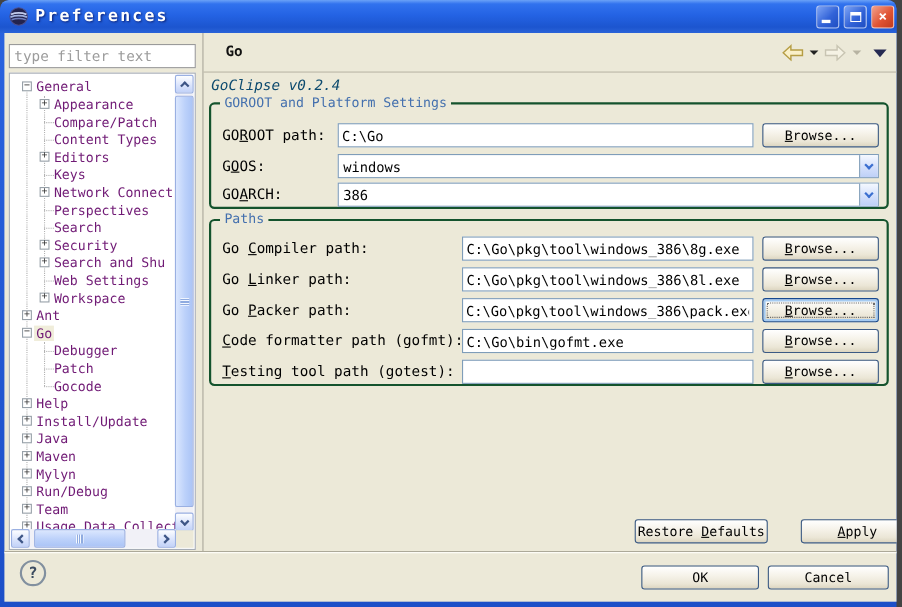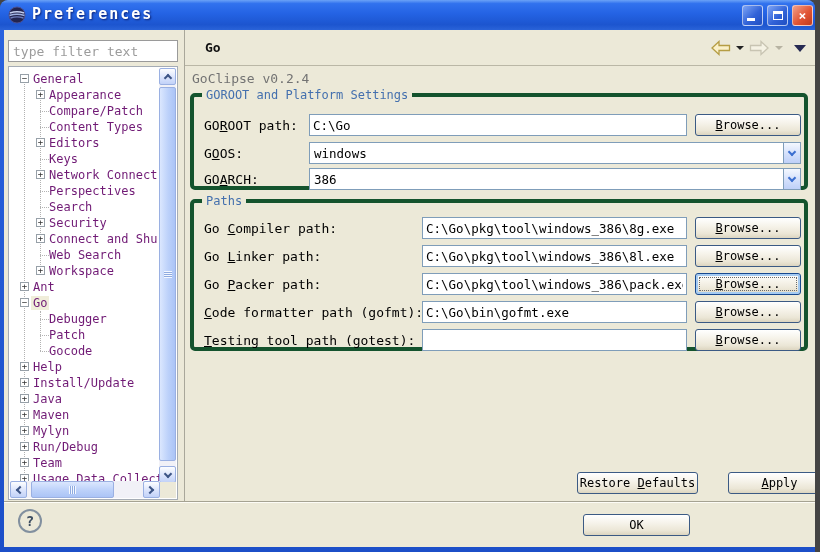--- a/index.html
+++ b/index.html
@@ -83,22 +83,22 @@
   .rtitle { position:absolute; left:20px; top:10px; font-size:13px; font-weight:bold; color:#111; }
   .nav { position:absolute; right:10px; top:10px; display:flex; align-items:center; gap:5px; }
   .caret { width:0; height:0; border-left:4px solid transparent; border-right:4px solid transparent; }
   .caret.dark { border-top:4px solid #222; }
   .caret.grey { border-top:4px solid #b7b3a2; }
   .menu-tri { width:0; height:0; border-left:6px solid transparent; border-right:6px solid transparent;
     border-top:7px solid #262a52; margin-left:6px; }
 
   
   .content { position:absolute; left:181px; top:36px; width:631px; height:435px; }
-  .version { position:absolute; left:7px; top:5px; font-size:13px; color:#737373; }
-  .group { position:absolute; border:4px solid #14532d; border-radius:5px; }
+  .version { position:absolute; left:7px; top:5px; font-size:13px; color:#0c4a6e;font-style:italic; }
+  .group { position:absolute; border:2px solid #14532d; border-radius:5px; }
   .g1 { left:5px; top:27px; width:618px; height:97px; }
   .g2 { left:5px; top:133px; width:618px; height:152px; }
   .gtitle { position:absolute; top:-9px; left:8px; background:#ECE9D8; padding:0 4px;
     color:#4470ae; font-size:12px; line-height:15px; }
   .flabel { position:absolute; left:10px; font-size:13px; color:#000; white-space:nowrap; }
   .mn { text-decoration:underline; }
   .txt { position:absolute; height:22px; border:1px solid #7F9DB9; background:#fff;
     font:12.5px "DejaVu Sans Mono",monospace; padding:0 3px; color:#000; }
   .combo { position:absolute; left:115px; width:492px; height:22px; border:1px solid #7F9DB9; background:#fff; }
   .combo-val { position:absolute; left:4px; top:3px; font-size:12.5px; color:#000; }
@@ -194,25 +194,25 @@
           <div class="trow" style="top: 131px;">
             <span class="stub" style="left: 30px;"></span>
             <span class="tlabel" style="left: 39px;">Search</span>
           </div>
           <div class="trow" style="top: 147px;">
             <span class="ebox" style="left: 26px;">+</span>
             <span class="tlabel" style="left: 39px;">Security</span>
           </div>
           <div class="trow" style="top: 163px;">
             <span class="ebox" style="left: 26px;">+</span>
-            <span class="tlabel" style="left: 39px;">Connect and Shu</span>
+            <span class="tlabel" style="left: 39px;">Search and Shu</span>
           </div>
           <div class="trow" style="top: 179px;">
             <span class="stub" style="left: 30px;"></span>
-            <span class="tlabel" style="left: 39px;">Web Search</span>
+            <span class="tlabel" style="left: 39px;">Web Settings</span>
           </div>
           <div class="trow" style="top: 195px;">
             <span class="ebox" style="left: 26px;">+</span>
             <span class="tlabel" style="left: 39px;">Workspace</span>
           </div>
           <div class="trow" style="top: 211px;">
             <span class="ebox" style="left: 10px;">+</span>
             <span class="tlabel" style="left: 23px;">Ant</span>
           </div>
           <div class="trow" style="top: 227px;">
@@ -356,15 +356,16 @@
       <button class="btn" style="left:392px;top:406px;width:121px"><span>Restore </span><span class="mn">D</span><span>efaults</span></button>
       <button class="btn" style="left:543px;top:406px;width:103px"><span></span><span class="mn">A</span><span>pply</span></button>
     </div>
 
     <div class="fullsep"></div>
 
     <div class="helpbtn">
         <span>?</span>
       </div>
     <button class="btn okbtn">OK</button>
+    <button class="btn cancelbtn">Cancel</button>
 
   </div>
 </div>
 
 </body></html>

